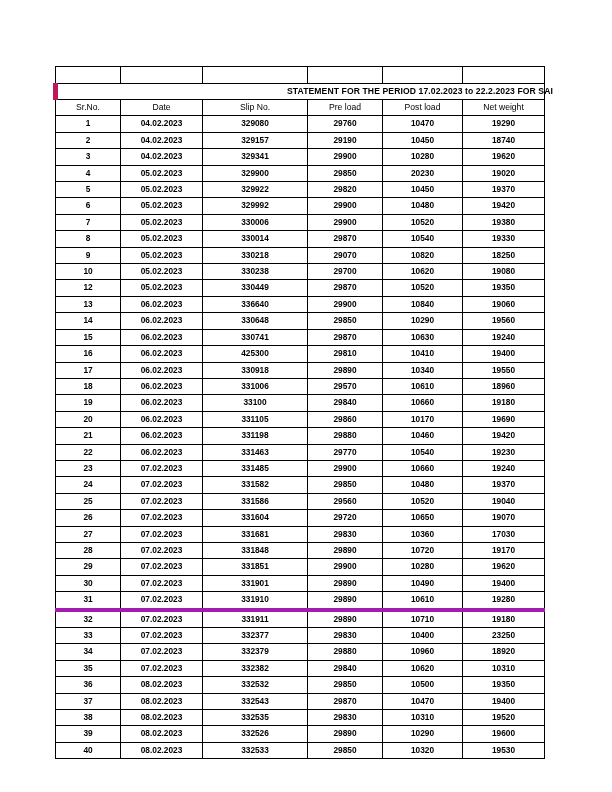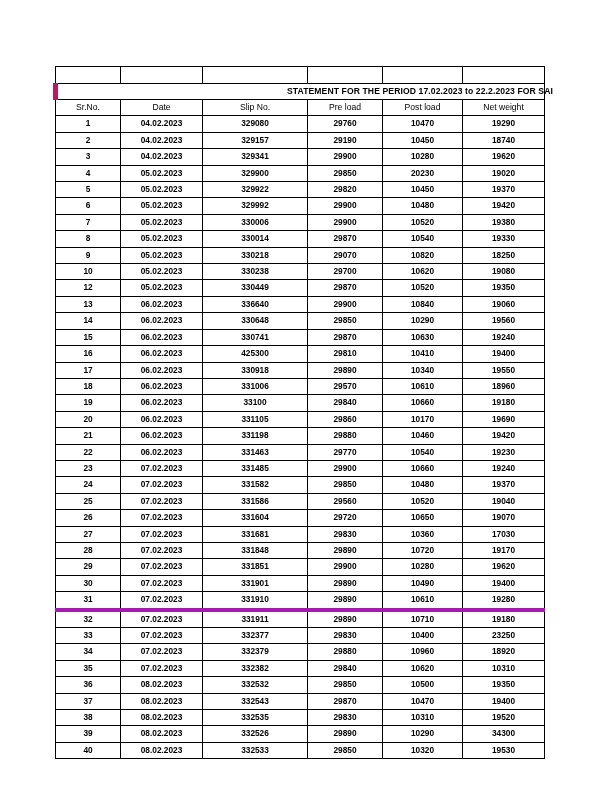--- a/index.html
+++ b/index.html
@@ -440,21 +440,21 @@
             <td class="num">29830</td>
             <td class="num">10310</td>
             <td class="num">19520</td>
           </tr>
           <tr>
             <td class="num">39</td>
             <td class="num">08.02.2023</td>
             <td class="num">332526</td>
             <td class="num">29890</td>
             <td class="num">10290</td>
-            <td class="num">34300</td>
+            <td class="num">19600</td>
           </tr>
           <tr>
             <td class="num">40</td>
             <td class="num">08.02.2023</td>
             <td class="num">332533</td>
             <td class="num">29850</td>
             <td class="num">10320</td>
             <td class="num">19530</td>
           </tr>
         </tbody>

